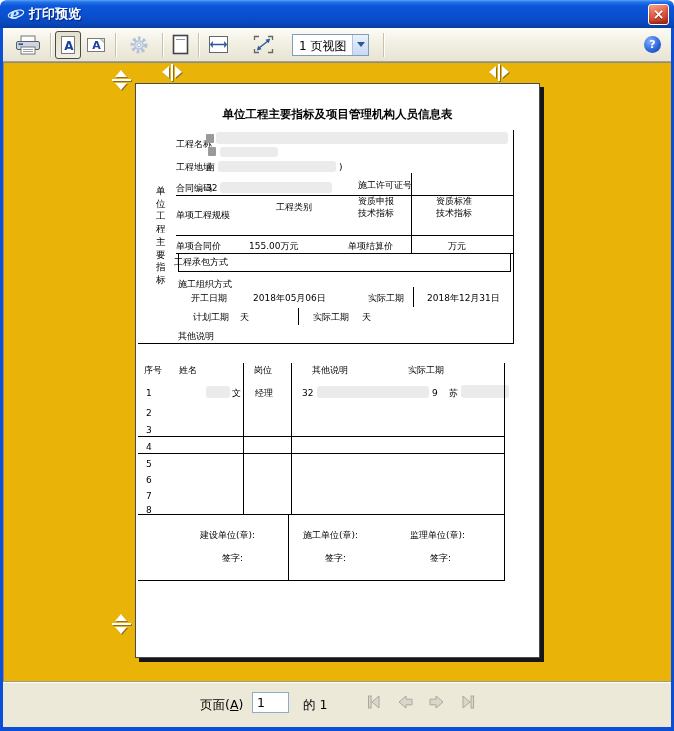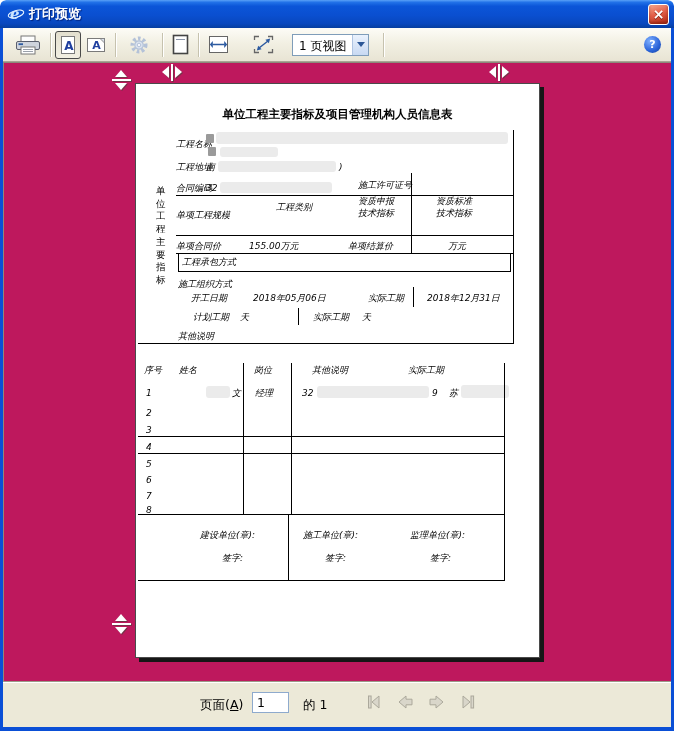--- a/index.html
+++ b/index.html
@@ -24,26 +24,26 @@
   .tb{background:transparent;border:1px solid transparent;padding:2px 4px;height:28px;display:flex;align-items:center;justify-content:center;cursor:pointer;}
   .tb.pressed{border:1px solid #4a4a4a;border-radius:3px;background:linear-gradient(#E3DFCE,#F2EFE2);}
   .tsep{width:1px;height:24px;background:#C6C2AE;box-shadow:1px 0 0 #fff;margin:0 4px;}
   .combo{height:22px;border:1px solid #7F9DB9;background:#fff;display:flex;align-items:stretch;font-size:12px;}
   .combo-text{padding:3px 6px 0 6px;white-space:nowrap;}
   .combo-btn{width:17px;border-left:1px solid #AFC4E2;background:linear-gradient(#EAF2FD,#C8D9F2);display:flex;align-items:center;justify-content:center;cursor:pointer;}
   .caret{width:0;height:0;border-left:4px solid transparent;border-right:4px solid transparent;border-top:5px solid #2B5797;}
   .help{width:17px;height:17px;border-radius:50%;background:radial-gradient(circle at 35% 30%,#7FB0FF,#2A63D8 60%,#174096);
     color:#fff;font-weight:bold;font-size:11px;display:flex;align-items:center;justify-content:center;margin-left:auto;margin-right:10px;cursor:pointer;}
   
-  .preview{flex:1;position:relative;background:#be185d;box-shadow:inset 1px 1px 0 #8d8a7c;padding-left:30px;}
+  .preview{flex:1;position:relative;background:#eab308;box-shadow:inset 1px 1px 0 #8d8a7c;padding-left:30px;}
   .page{position:absolute;left:132px;top:21px;width:405px;height:575px;background:#fff;border:1px solid #4a4a4a;
     box-shadow:4px 4px 0 0 #161616;}
   .doc-title{position:absolute;top:23px;left:0;width:100%;text-align:center;font-weight:bold;font-size:11.5px;color:#000;white-space:nowrap;}
   .sec-title{position:absolute;top:266px;left:0;width:100%;text-align:center;font-weight:bold;font-size:9.5px;color:#000;}
-  .pt{position:absolute;font-size:9px;line-height:11px;color:#000;white-space:nowrap;font-style:italic;}
+  .pt{position:absolute;font-size:9px;line-height:11px;color:#000;white-space:nowrap;}
   .side-label{position:absolute;left:20px;top:101px;width:13px;font-size:9.5px;line-height:12.7px;word-break:break-all;color:#000;}
   .hl{position:absolute;height:1px;background:#000;}
   .vl{position:absolute;width:1px;background:#000;}
   .boxrow{position:absolute;border:1px solid #000;}
   .blob{position:absolute;background:#EBEBEB;border-radius:3px;}
   .blob.dk{background:#9a9a9a;border-radius:1px;}
   
   .vhandle{position:absolute;width:20px;display:flex;flex-direction:column;align-items:center;filter:drop-shadow(1px 1px 0 rgba(70,68,58,.6));}
   .vhandle .tri-up{width:0;height:0;border-left:6px solid transparent;border-right:6px solid transparent;border-bottom:7px solid #fff;}
   .vhandle .bar{width:19px;height:2px;background:#fff;margin:2px 0;}
@@ -200,21 +200,21 @@
         <span class="pt" style="left:222px;top:124px">技术指标</span>
         <span class="pt" style="left:300px;top:112px">资质标准</span>
         <span class="pt" style="left:300px;top:124px">技术指标</span>
 
         <span class="pt" style="left:40px;top:157px">单项合同价</span>
         <span class="pt" style="left:113px;top:157px">155.00万元</span>
         <span class="pt" style="left:212px;top:157px">单项结算价</span>
         <span class="pt" style="left:312px;top:157px">万元</span>
 
         <div class="boxrow" style="left:42px;top:169px;width:333px;height:19px"></div>
-        <span class="pt" style="left:46px;top:173px">工程承包方式</span>
+        <span class="pt" style="left:38px;top:173px">工程承包方式</span>
         <span class="pt" style="left:42px;top:195px">施工组织方式</span>
 
         <span class="pt" style="left:55px;top:209px">开工日期</span>
         <span class="pt" style="left:117px;top:209px">2018年05月06日</span>
         <span class="pt" style="left:232px;top:209px">实际工期</span>
         <span class="pt" style="left:291px;top:209px">2018年12月31日</span>
 
         <span class="pt" style="left:57px;top:228px">计划工期</span>
         <span class="pt" style="left:104px;top:228px">天</span>
         <span class="pt" style="left:177px;top:228px">实际工期</span>

